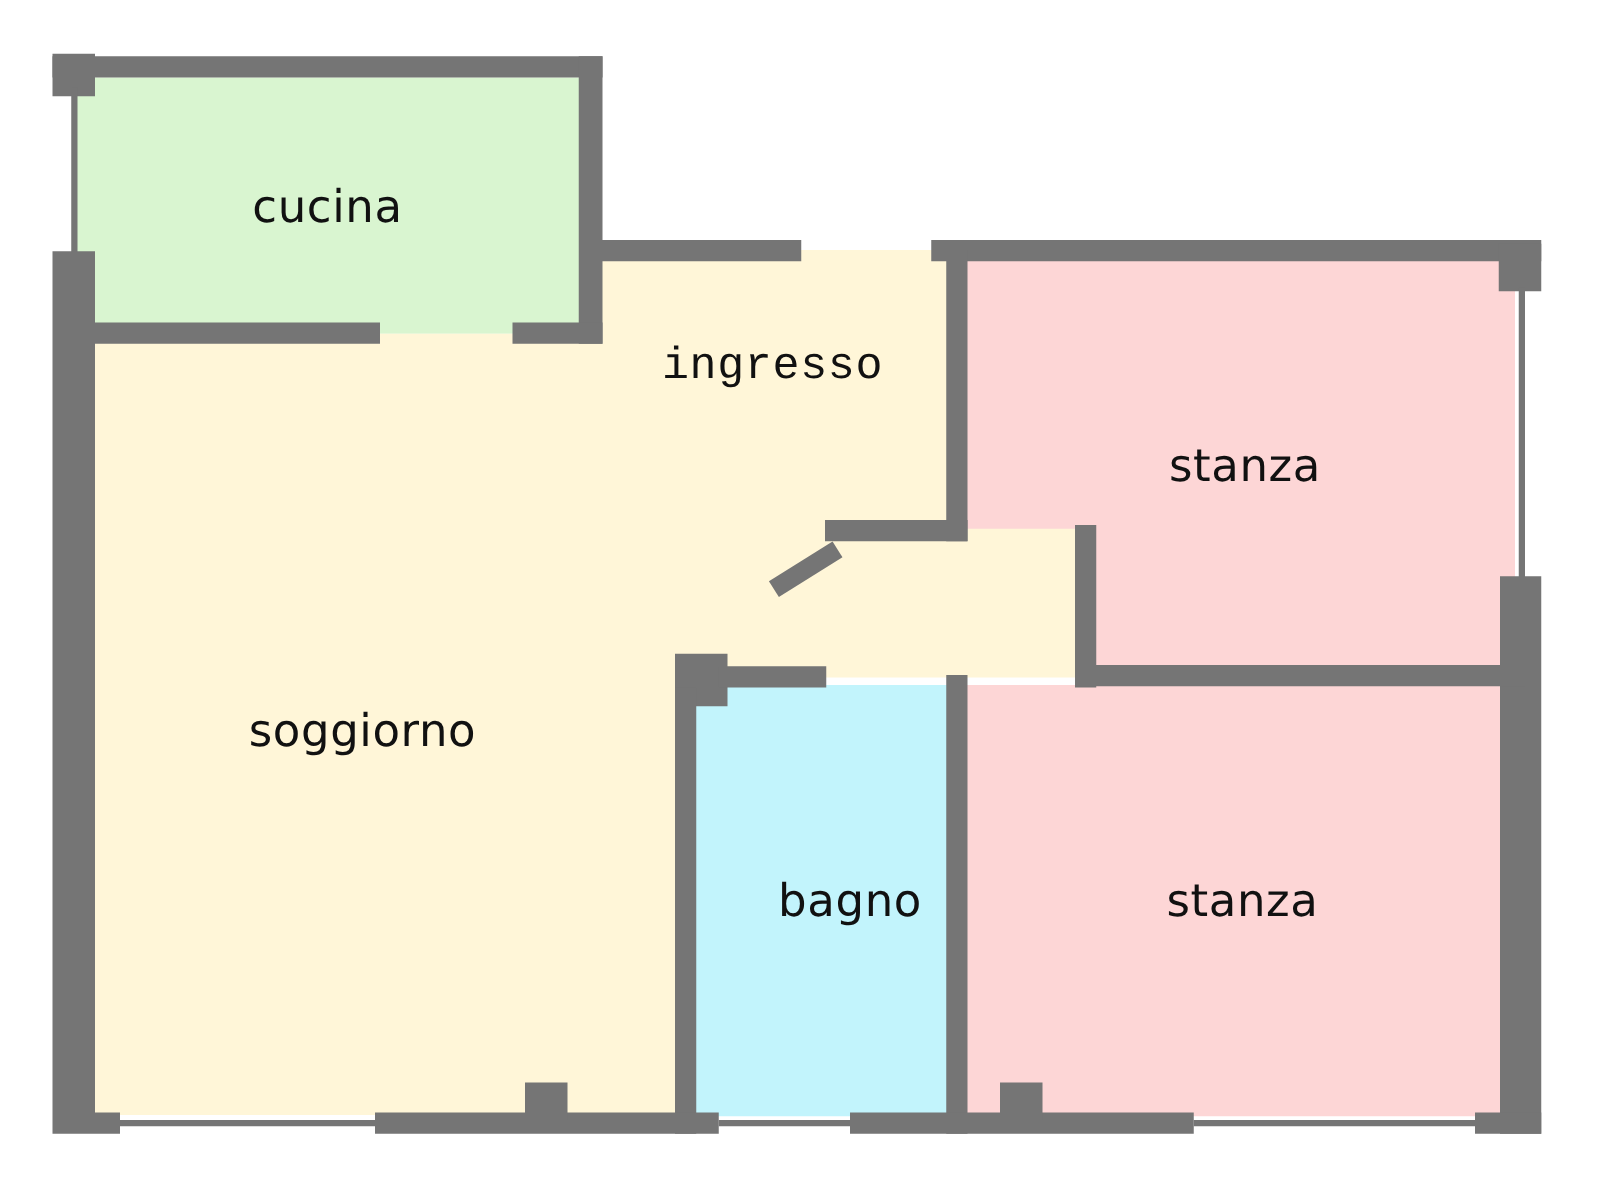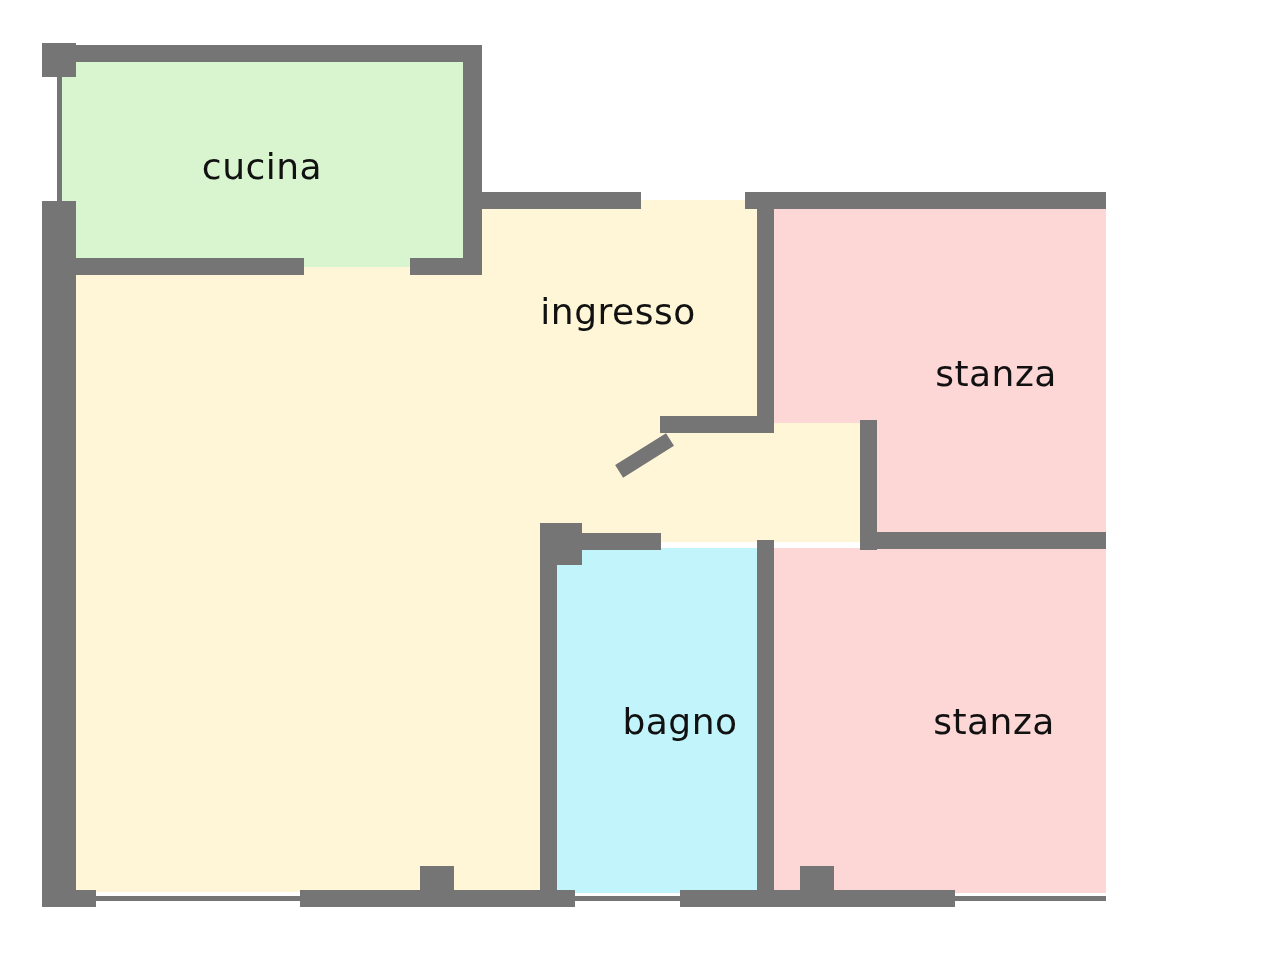--- a/index.html
+++ b/index.html
@@ -1,16 +1,16 @@
 <!DOCTYPE html>
 <html><head>
 <meta charset="utf-8">
 <style>
   html, body { margin: 0; padding: 0; background: #ffffff; }
-  #plan { position: relative; width: 1060px; height: 960px; overflow: hidden; background: #ffffff; font-family: "DejaVu Sans", "Liberation Sans", sans-serif; padding-left: 46px; }
+  #plan { position: relative; width: 1280px; height: 960px; overflow: hidden; background: #ffffff; font-family: "DejaVu Sans", "Liberation Sans", sans-serif; }
   .room { position: absolute; }
   .wall { position: absolute; background: #757575; }
   .thin { position: absolute; background: #757575; }
   .label { position: absolute; color: #111111; font-size: 36px; letter-spacing: 0.5px; white-space: nowrap; transform: translate(-50%, -50%); }
 </style>
 </head>
 <body>
 
 <div id="plan">
 
@@ -53,17 +53,18 @@
   <div class="thin" style="left:96px;top:896px;width:210px;height:5px;"></div>
   <div class="wall" style="left:300px;top:890px;width:275px;height:17px;"></div>
   <div class="wall" style="left:420px;top:866px;width:34px;height:30px;"></div>
   <div class="thin" style="left:575px;top:896px;width:110px;height:5px;"></div>
   <div class="wall" style="left:680px;top:890px;width:275px;height:17px;"></div>
   <div class="wall" style="left:800px;top:866px;width:34px;height:30px;"></div>
   <div class="thin" style="left:955px;top:896px;width:230px;height:5px;"></div>
   <div class="wall" style="left:1180px;top:890px;width:53px;height:17px;"></div>
 
   <div class="label" style="left:262px;top:166px;">cucina</div>
-  <div class="label" style="left:618px;top:311px;">ingresso</div>
+  <div class="label" style="left:618px;top:293px;font-family:Liberation Mono, monospace;">ingresso</div>
   <div class="label" style="left:996px;top:373px;">stanza</div>
+  <div class="label" style="left:290px;top:585px;">soggiorno</div>
   <div class="label" style="left:680px;top:721px;">bagno</div>
   <div class="label" style="left:994px;top:721px;">stanza</div>
 </div>
 
 </body></html>

